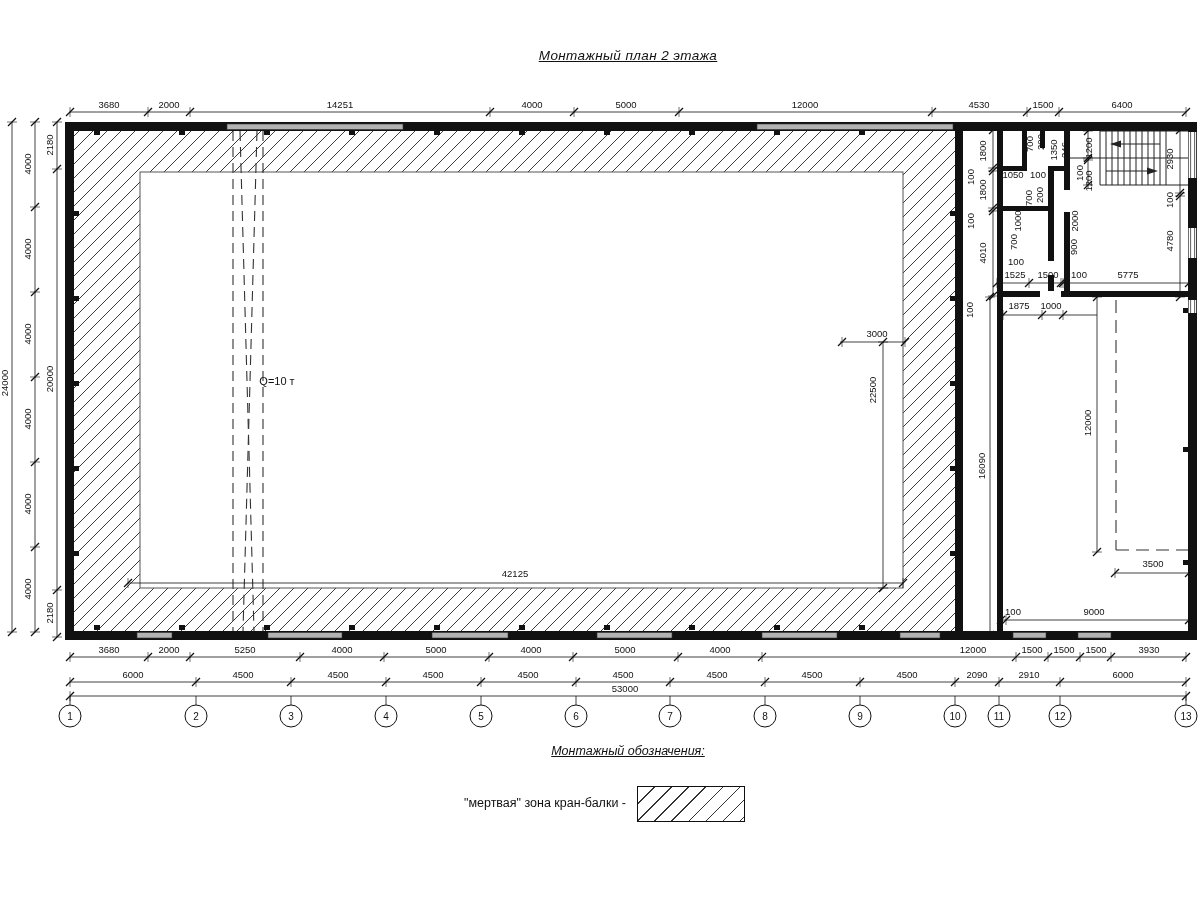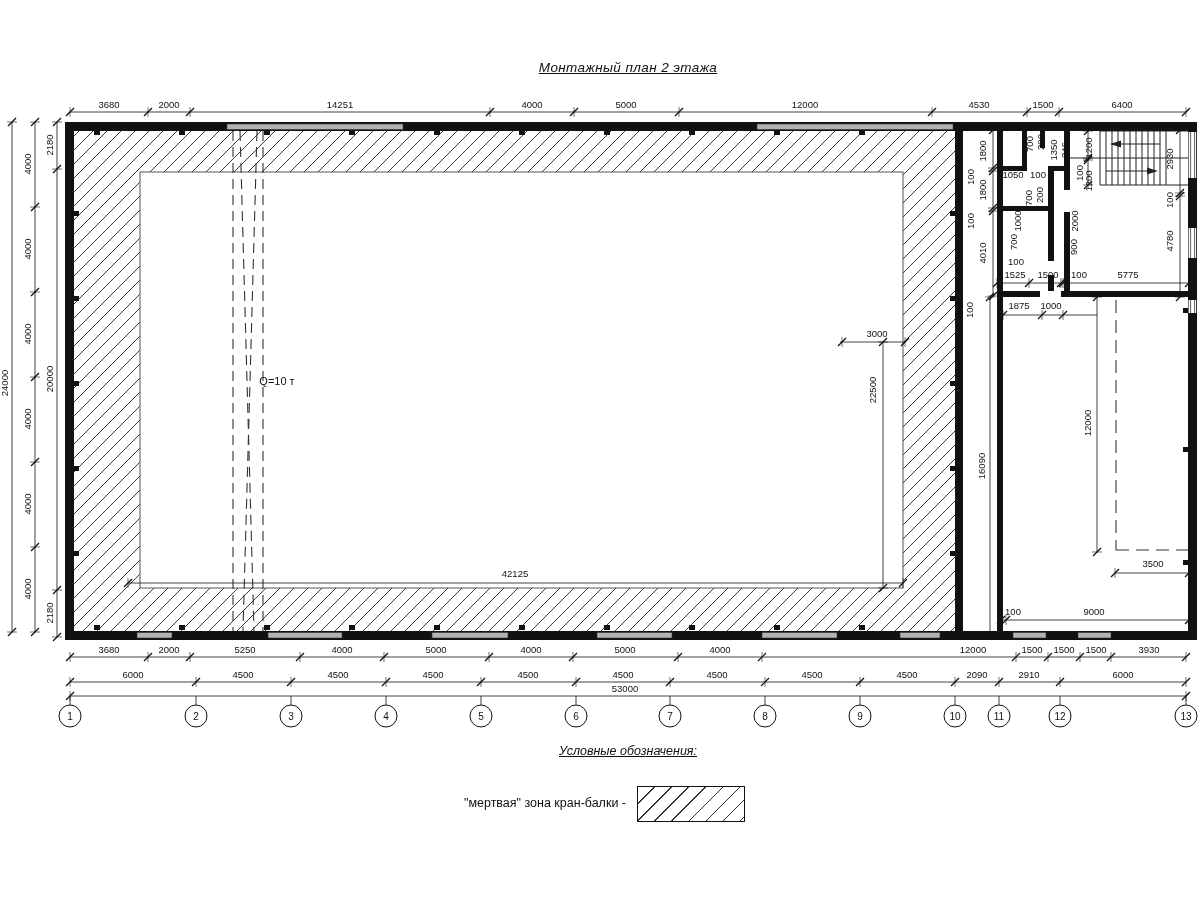--- a/index.html
+++ b/index.html
@@ -1,20 +1,20 @@
 <!DOCTYPE html>
 <html><head>
 <meta charset="utf-8">
 <style>
   html,body{margin:0;padding:0;}
   body{width:1200px;height:900px;position:relative;background:#fff;
        font-family:"Liberation Sans",sans-serif;color:#111;overflow:hidden;}
   #plan-svg{position:absolute;left:0;top:0;}
   .drawing-title{position:absolute;left:400px;top:48px;width:456px;text-align:center;
-       font-size:13.5px;font-style:italic;text-decoration:underline;letter-spacing:.4px;margin-top:12px;}
+       font-size:13.5px;font-style:italic;text-decoration:underline;letter-spacing:.4px;}
   .legend-heading{position:absolute;left:450px;top:744px;width:356px;text-align:center;
        font-size:12.5px;font-style:italic;text-decoration:underline;}
   .legend-row{position:absolute;left:430px;top:786px;width:500px;height:38px;}
   .legend-label{position:absolute;left:0;top:10px;width:196px;text-align:right;font-size:12.5px;}
   .legend-swatch{position:absolute;left:207px;top:0;width:106px;height:34px;border:1.6px solid #111;
        background:repeating-linear-gradient(135deg,#ffffff 0 11px,#333333 11px 12.1px);}
 </style>
 </head>
 <body>
 
@@ -490,17 +490,17 @@
       <circle cx="1060" cy="716" r="11" fill="#fff" stroke="#111111" stroke-width="1"></circle>
       <text text-anchor="middle" font-family="Liberation Sans, sans-serif" font-size="10" fill="#111111" x="1060" y="719.5">12</text>
       <line x1="1186" y1="696" x2="1186" y2="705" stroke="#111111" stroke-width="0.8"></line>
       <circle cx="1186" cy="716" r="11" fill="#fff" stroke="#111111" stroke-width="1"></circle>
       <text text-anchor="middle" font-family="Liberation Sans, sans-serif" font-size="10" fill="#111111" x="1186" y="719.5">13</text>
     </g>
 </svg>
 
 <div class="drawing-title">Монтажный план 2 этажа</div>
 
-<div class="legend-heading">Условные обозначения:</div>
+<div class="legend-heading">Монтажный обозначения:</div>
 <div class="legend-row">
   <div class="legend-label">"мертвая" зона кран-балки -</div>
   <div class="legend-swatch"></div>
 </div>
 
 </body></html>

